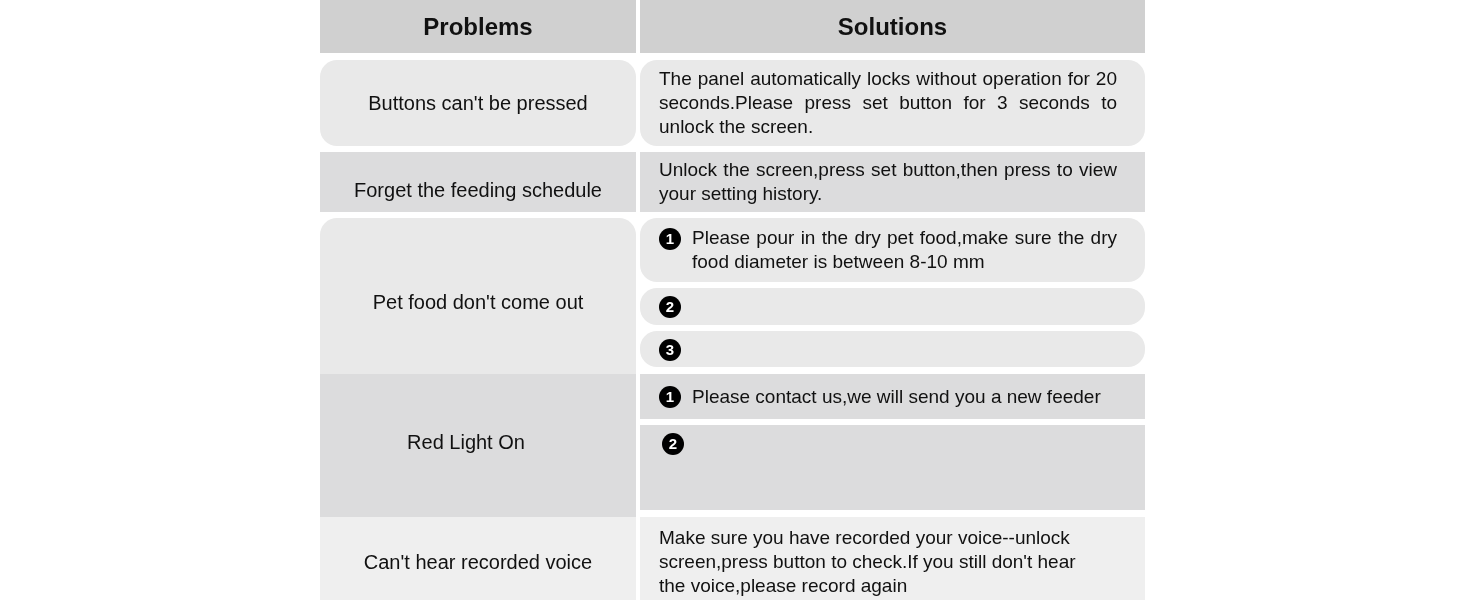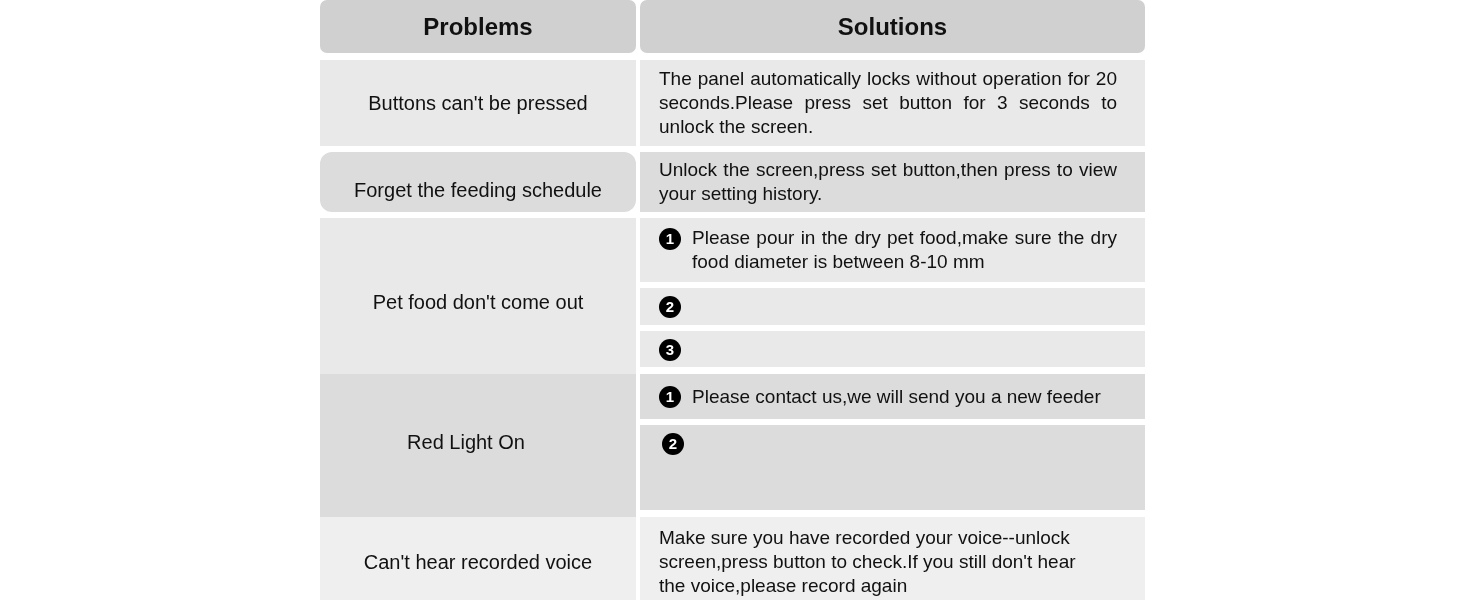--- a/index.html
+++ b/index.html
@@ -1,40 +1,40 @@
 <!DOCTYPE html>
 <html><head>
   <meta charset="utf-8">
   <style>
     html, body { margin:0; padding:0; background:#ffffff; }
     body { width:1464px; height:600px; position:relative; overflow:hidden;
            font-family:"Liberation Sans", sans-serif; color:#111; }
     .cell { position:absolute; box-sizing:border-box; display:flex; align-items:center; }
-    .hdr { background:#d0d0d0; justify-content:center; font-weight:bold; font-size:24px;border-radius:7px; }
+    .hdr { background:#d0d0d0; justify-content:center; font-weight:bold; font-size:24px; }
     .prob { justify-content:center; text-align:left; font-size:20px; }
     .sol { font-size:19px; line-height:24px; padding:0 28px 0 19px; text-align:justify; }
-    .light { background:#e9e9e9; }
+    .light { background:#e9e9e9;border-radius:17px; }
     .mid { background:#dcdcdd; }
     .lighter { background:#efefef; }
     .num { display:inline-flex; width:22px; height:22px; border-radius:50%; background:#000; color:#fff;
            font-weight:bold; font-size:15px; align-items:center; justify-content:center; flex:0 0 22px; margin-right:11px; margin-top:1px; }
     .sol .txt { flex:1; }
   </style>
 </head>
 <body>
 
 <div class="cell hdr" style="left:320px;top:0;width:316px;height:53px;">Problems</div>
 <div class="cell hdr" style="left:640px;top:0;width:505px;height:53px;">Solutions</div>
 
 <div class="cell prob light" style="left:320px;top:60px;width:316px;height:86px;">Buttons can't be pressed</div>
 <div class="cell sol light" style="left:640px;top:60px;width:505px;height:86px;">
     <span class="txt">The panel automatically locks without operation for 20 seconds.Please press set button for 3 seconds to unlock the screen.</span>
   </div>
 
-<div class="cell prob mid" style="left:320px;top:152px;width:316px;height:60px;padding-top:16px;border-radius:12px;">Forget the feeding schedule</div>
+<div class="cell prob mid" style="left:320px;top:152px;width:316px;height:60px;padding-top:16px;">Forget the feeding schedule</div>
 <div class="cell sol mid" style="left:640px;top:152px;width:505px;height:60px;">
     <span class="txt">Unlock the screen,press set button,then press to view your setting history.</span>
   </div>
 
 <div class="cell prob light" style="left:320px;top:218px;width:316px;height:183px;padding-bottom:14px;">Pet food don't come out</div>
 <div class="cell sol light" style="left:640px;top:218px;width:505px;height:64px;">
   <span class="num" style="align-self:flex-start;margin-top:10px;">1</span>
   <span class="txt">Please pour in the dry pet food,make sure the dry food diameter is between 8-10 mm</span>
 </div>
 <div class="cell sol light" style="left:640px;top:288px;width:505px;height:37px;">

